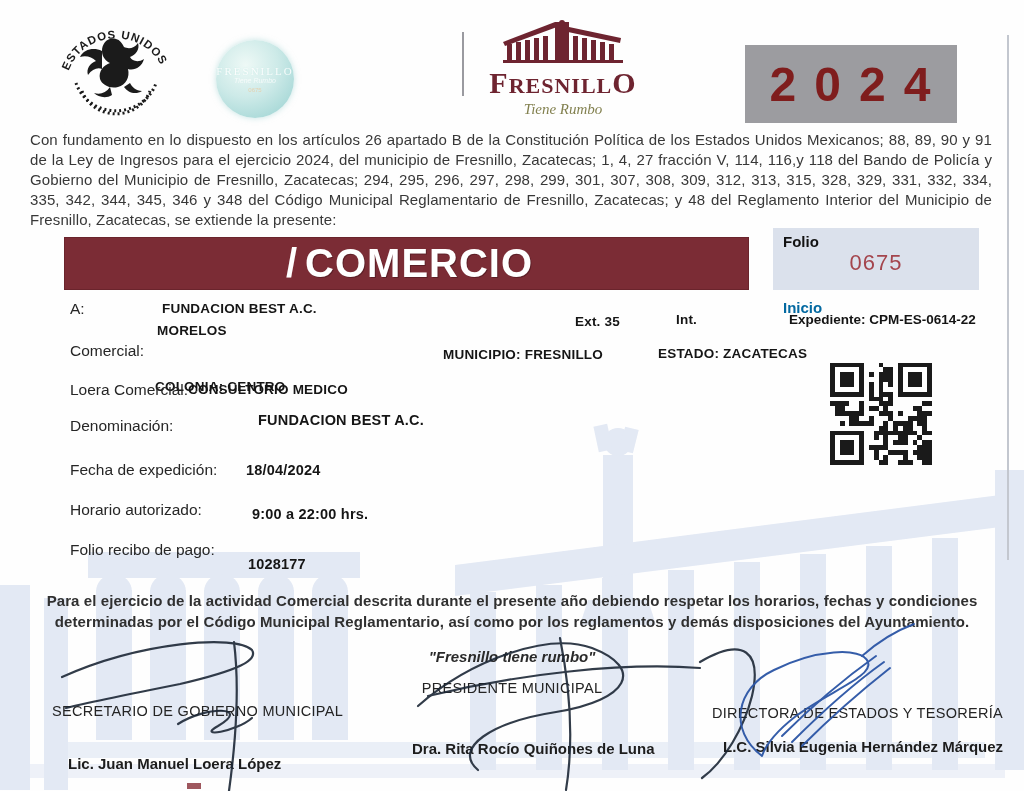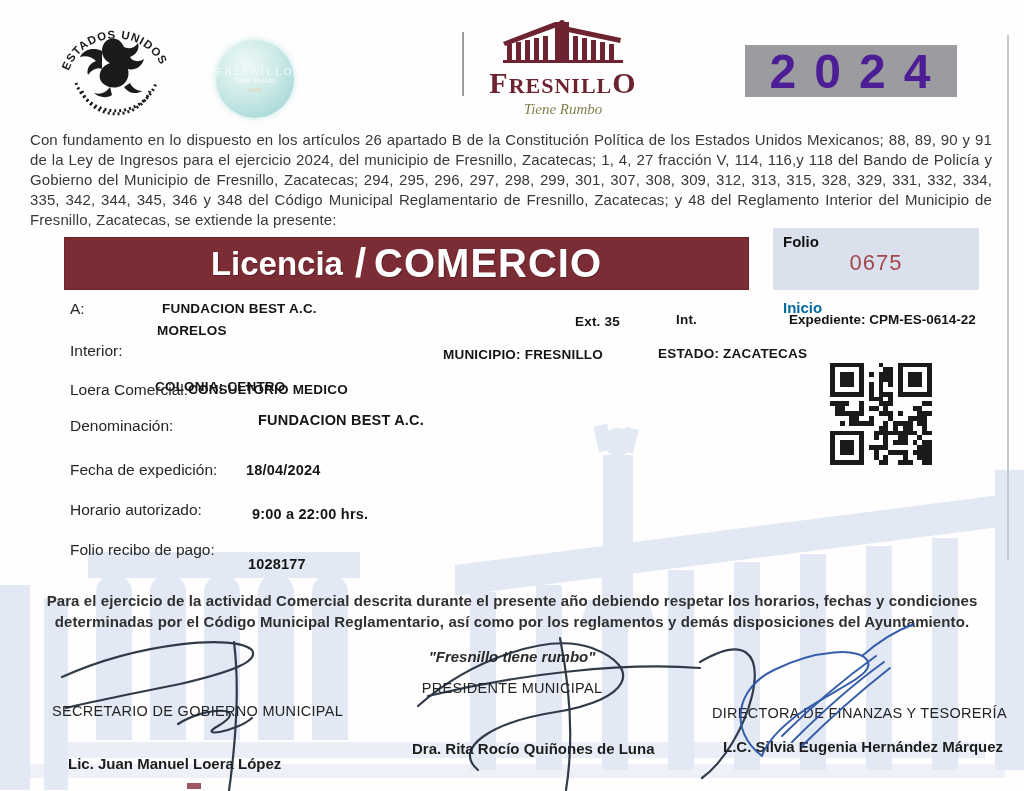--- a/index.html
+++ b/index.html
@@ -25,23 +25,23 @@
   .crest-wrap { left:362px; top:26px; width:96px; height:100px; text-align:center; }
   .crest-caption { font-size:9.5px; font-weight:700; color:#6d2a33; letter-spacing:.4px; line-height:11px; }
   .crest-caption .yr { font-family:"Liberation Serif",serif; font-size:13px; letter-spacing:.5px; }
   .header-divider { left:462px; top:32px; width:2px; height:64px; background:#9a9aa0; }
   .logo-wrap { left:468px; top:20px; width:190px; height:100px; text-align:center; }
   .logo-name { font-family:"Liberation Serif",serif; color:#6e2430; font-weight:700; line-height:30px; letter-spacing:1px; }
   .logo-name .big { font-size:30px; }
   .logo-name .mid { font-size:22px; text-transform:uppercase;margin-top:30px; }
   .logo-tagline { font-family:"Liberation Serif",serif; font-style:italic; font-size:15px; color:#82804f; margin-top:-2px; }
   .year-box {
-    left:745px; top:45px; width:212px; height:52px; background:#9c9ca0;
+    left:745px; top:45px; width:212px; height:78px; background:#9c9ca0;
     display:flex; align-items:center; justify-content:center;
-    color:#4c1d95; font-size:48px; font-weight:700; letter-spacing:18px; padding-left:16px;
+    color:#7f1d1d; font-size:48px; font-weight:700; letter-spacing:18px; padding-left:16px;
   }
 
   
   .legal {
     left:30px; top:130px; width:962px; font-size:15px; line-height:20px;
     text-align:justify; color:#383838; letter-spacing:.1px;
   }
 
   
   .banner {
@@ -205,39 +205,38 @@
       <span class="big">F</span><span class="mid">resnill</span><span class="big">O</span>
     </div>
     <div class="logo-tagline">Tiene Rumbo</div>
   </div>
 
   <div class="abs year-box">2024</div>
 
   <div class="abs legal">Con fundamento en lo dispuesto en los artículos 26 apartado B de la Constitución Política de los Estados Unidos Mexicanos; 88, 89, 90 y 91 de la Ley de Ingresos para el ejercicio 2024, del municipio de Fresnillo, Zacatecas; 1, 4, 27 fracción V, 114, 116,y 118 del Bando de Policía y Gobierno del Municipio de Fresnillo, Zacatecas; 294, 295, 296, 297, 298, 299, 301, 307, 308, 309, 312, 313, 315, 328, 329, 331, 332, 334, 335, 342, 344, 345, 346 y 348 del Código Municipal Reglamentario de Fresnillo, Zacatecas; y 48 del Reglamento Interior del Municipio de Fresnillo, Zacatecas, se extiende la presente:</div>
 
   <div class="abs banner">
-    <span class="lic">Licencia</span>
     <span class="slash">/</span>
     <span class="com">COMERCIO</span>
   </div>
 
   <div class="abs folio-box">
     <span class="folio-label">Folio</span>
     <span class="folio-number">0675</span>
   </div>
 
   <div class="abs inicio-label">Inicio</div>
   <div class="abs expediente">Expediente: CPM-ES-0614-22</div>
 
   <div class="abs lab f-a-label">A:</div>
   <div class="abs val f-a-value">FUNDACION BEST A.C.</div>
   <div class="abs val f-street">MORELOS</div>
   <div class="abs val f-ext">Ext.  35</div>
   <div class="abs val f-int">Int.</div>
-  <div class="abs lab f-dom-label">Interior:</div>
+  <div class="abs lab f-dom-label">Comercial:</div>
   <div class="abs val f-colonia">COLONIA: CENTRO</div>
   <div class="abs val f-municipio">MUNICIPIO: FRESNILLO</div>
   <div class="abs val f-estado">ESTADO: ZACATECAS</div>
   <div class="abs lab f-giro-label">Loera Comercial:</div>
   <div class="abs val f-giro-value">CONSULTORIO MEDICO</div>
   <div class="abs lab f-den-label">Denominación:</div>
   <div class="abs val f-den-value">FUNDACION BEST A.C.</div>
   <div class="abs lab f-fecha-label">Fecha de expedición:</div>
   <div class="abs val f-fecha-value">18/04/2024</div>
   <div class="abs lab f-horario-label">Horario autorizado:</div>
@@ -390,21 +389,21 @@
         <rect x="19" y="20" width="1" height="1"></rect>
         <rect x="20" y="20" width="1" height="1"></rect>
       </g>
     </svg>
 
   <div class="abs conditions">Para el ejercicio de la actividad Comercial descrita durante el presente año debiendo respetar los horarios, fechas y condiciones determinadas por el Código Municipal Reglamentario, así como por los reglamentos y demás disposiciones del Ayuntamiento.</div>
   <div class="abs motto">"Fresnillo tiene rumbo"</div>
 
   <div class="abs sig-title sig-center-title">PRESIDENTE MUNICIPAL</div>
   <div class="abs sig-title sig-left-title">SECRETARIO DE GOBIERNO MUNICIPAL</div>
-  <div class="abs sig-title sig-right-title">DIRECTORA DE FINANZAS Y TESORERÍA</div>
+  <div class="abs sig-title sig-right-title">DIRECTORA DE ESTADOS Y TESORERÍA</div>
   <div class="abs sig-name sig-center-name">Dra. Rita Rocío Quiñones de Luna</div>
   <div class="abs sig-name sig-left-name">Lic. Juan Manuel Loera  López</div>
   <div class="abs sig-name sig-right-name">L.C. Silvia Eugenia Hernández Márquez</div>
 
   <svg class="abs" style="left:0; top:600px; pointer-events:none;" width="1024" height="191" viewBox="0 600 1024 191" aria-hidden="true">
     <g stroke="#1c2736" stroke-width="2.2" fill="none" stroke-linecap="round" opacity="0.9">
 
       <path d="M62,677 C140,642 236,634 252,650 C258,660 240,670 180,684 C130,694 90,702 66,708"></path>
       <path d="M234,642 C240,690 236,740 229,791"></path>
       <path d="M178,724 C206,706 252,706 218,726 C196,738 236,732 252,718"></path>

